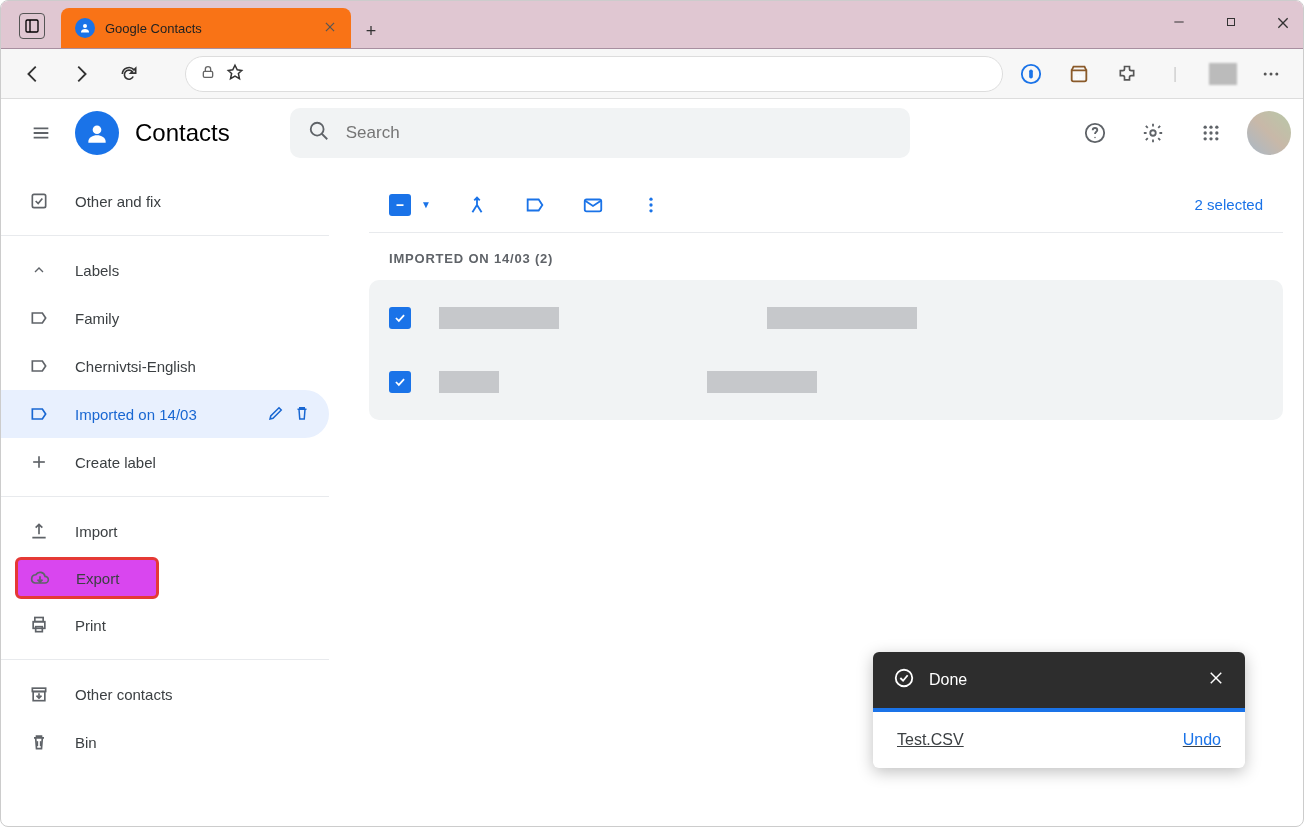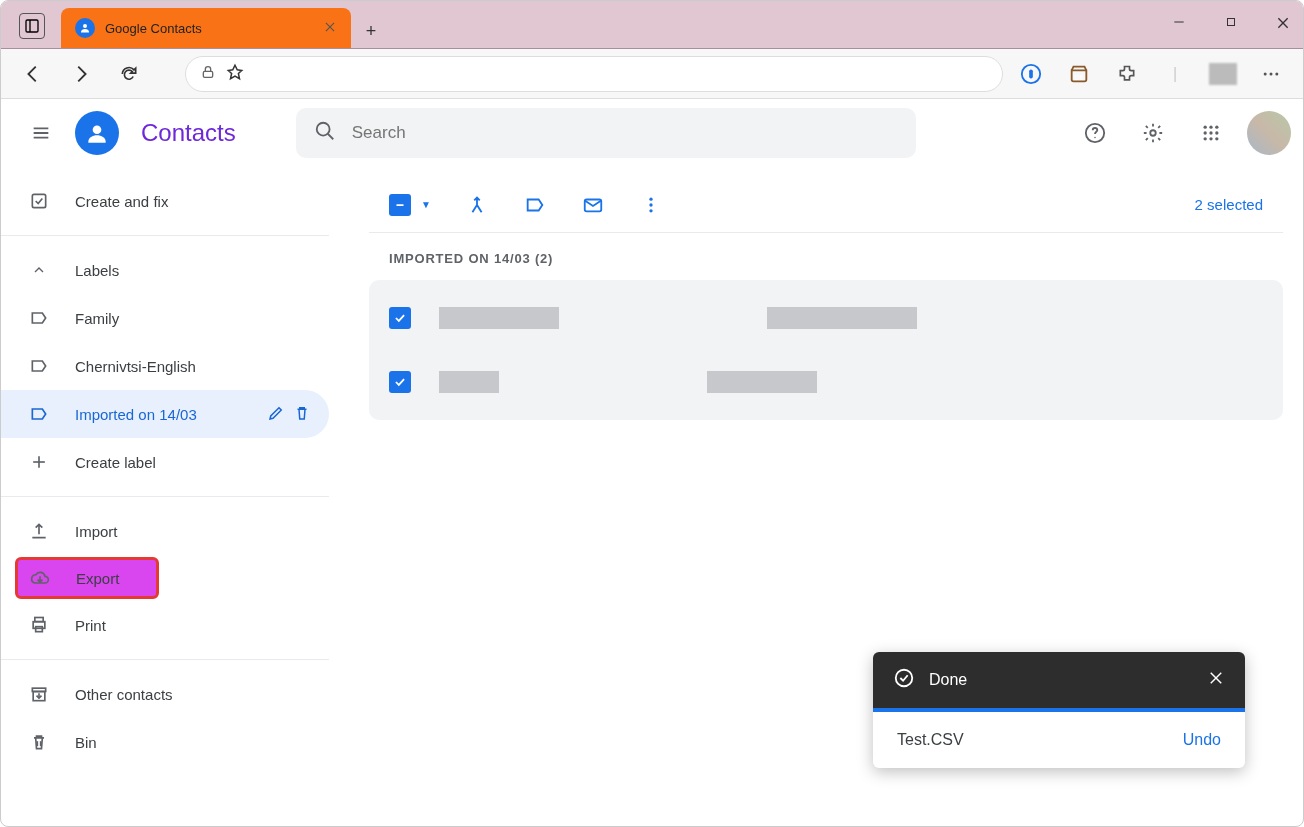--- a/index.html
+++ b/index.html
@@ -28,21 +28,21 @@
   .ext { width: 40px; height: 40px; display: flex; align-items: center; justify-content: center; color: #555; }
 
   
   .app { display: flex; height: calc(827px - 48px - 50px); }
 
   
   .app-header { height: 68px; display: flex; align-items: center; padding: 0 12px 0 16px; gap: 10px; border-bottom: 1px solid transparent; position: absolute; top: 98px; left: 0; right: 0; }
   .menu-btn { width: 48px; height: 48px; display: flex; align-items: center; justify-content: center; color: #5f6368; }
   .logo { width: 44px; height: 44px; border-radius: 50%; background: #1a73e8; display: flex; align-items: center; justify-content: center; color: #fff; }
   .logo svg { width: 26px; height: 26px; }
-  .app-title { font-size: 24px; color: #6d28d9; margin-left: 12px; }
+  .app-title { font-size: 24px; color: #000000; margin-left: 6px; }
   .search-wrap { flex: 1; max-width: 620px; margin-left: 50px; }
   .search { height: 50px; background: #f1f3f4; border-radius: 10px; display: flex; align-items: center; padding: 0 18px; gap: 16px; color: #5f6368; }
   .search input { border: none; background: transparent; outline: none; font-size: 17px; flex: 1; color: #333; }
   .header-actions { display: flex; align-items: center; gap: 14px; margin-left: auto; color: #5f6368; }
   .header-actions > div { width: 44px; height: 44px; display: flex; align-items: center; justify-content: center; border-radius: 50%; }
   .avatar { width: 36px; height: 36px; border-radius: 50%; background: linear-gradient(45deg, #a8b8c8, #c8b8a8, #b8c8a8); filter: blur(0.5px); }
 
   
   .sidebar { width: 328px; padding-top: 78px; overflow-y: auto; }
   .side-item { display: flex; align-items: center; height: 48px; padding: 0 18px 0 26px; gap: 24px; font-size: 15px; color: #3c4043; border-radius: 0 24px 24px 0; cursor: pointer; }
@@ -70,21 +70,21 @@
   .row .chk { width: 22px; height: 22px; background: #1a73e8; border-radius: 3px; display: flex; align-items: center; justify-content: center; color: #fff; }
   .blur-block { background: #c6c8cb; height: 22px; }
   .row .col1 { width: 160px; }
   .row .col2 { margin-left: 180px; }
 
   
   .toast { position: absolute; right: 58px; bottom: 58px; width: 372px; background: #fff; border-radius: 6px; box-shadow: 0 4px 16px rgba(0,0,0,0.25); overflow: hidden; }
   .toast-head { background: #2d2d2d; height: 56px; display: flex; align-items: center; padding: 0 20px; color: #fff; gap: 14px; }
   .toast-head .title { flex: 1; font-size: 16px; }
   .toast-bar { height: 4px; background: #1a73e8; }
-  .toast-body { height: 56px; display: flex; align-items: center; padding: 0 24px; font-size: 16px; color: #3c4043; }
+  .toast-body { height: 56px; display: flex; align-items: center; padding: 0 24px; font-size: 16px; color: #3c4043; text-decoration: underline; }
   .toast-body .file { flex: 1; }
   .toast-body .undo { color: #1a73e8; font-weight: 500; cursor: pointer; }
 
   svg { stroke: currentColor; fill: none; stroke-width: 2; }
   .fill-icon { fill: currentColor; stroke: none; }
 </style>
 </head>
 <body>
 
 <div class="titlebar">
@@ -241,21 +241,21 @@
 <div class="app">
 
   <div class="sidebar">
     <div class="side-item">
       <span class="icon">
           <svg viewBox="0 0 24 24" width="20">
             <rect x="4" y="4" width="16" height="16" rx="2"></rect>
             <polyline points="8 12 11 15 16 9"></polyline>
           </svg>
         </span>
-      <span class="label">Create and fix</span>
+      <span class="label">Other and fix</span>
     </div>
     <hr class="side-sep">
     <div class="side-item">
       <span class="icon">
           <svg viewBox="0 0 24 24" width="16">
             <polyline points="6 15 12 9 18 15"></polyline>
           </svg>
         </span>
       <span class="label">Labels</span>
     </div>

